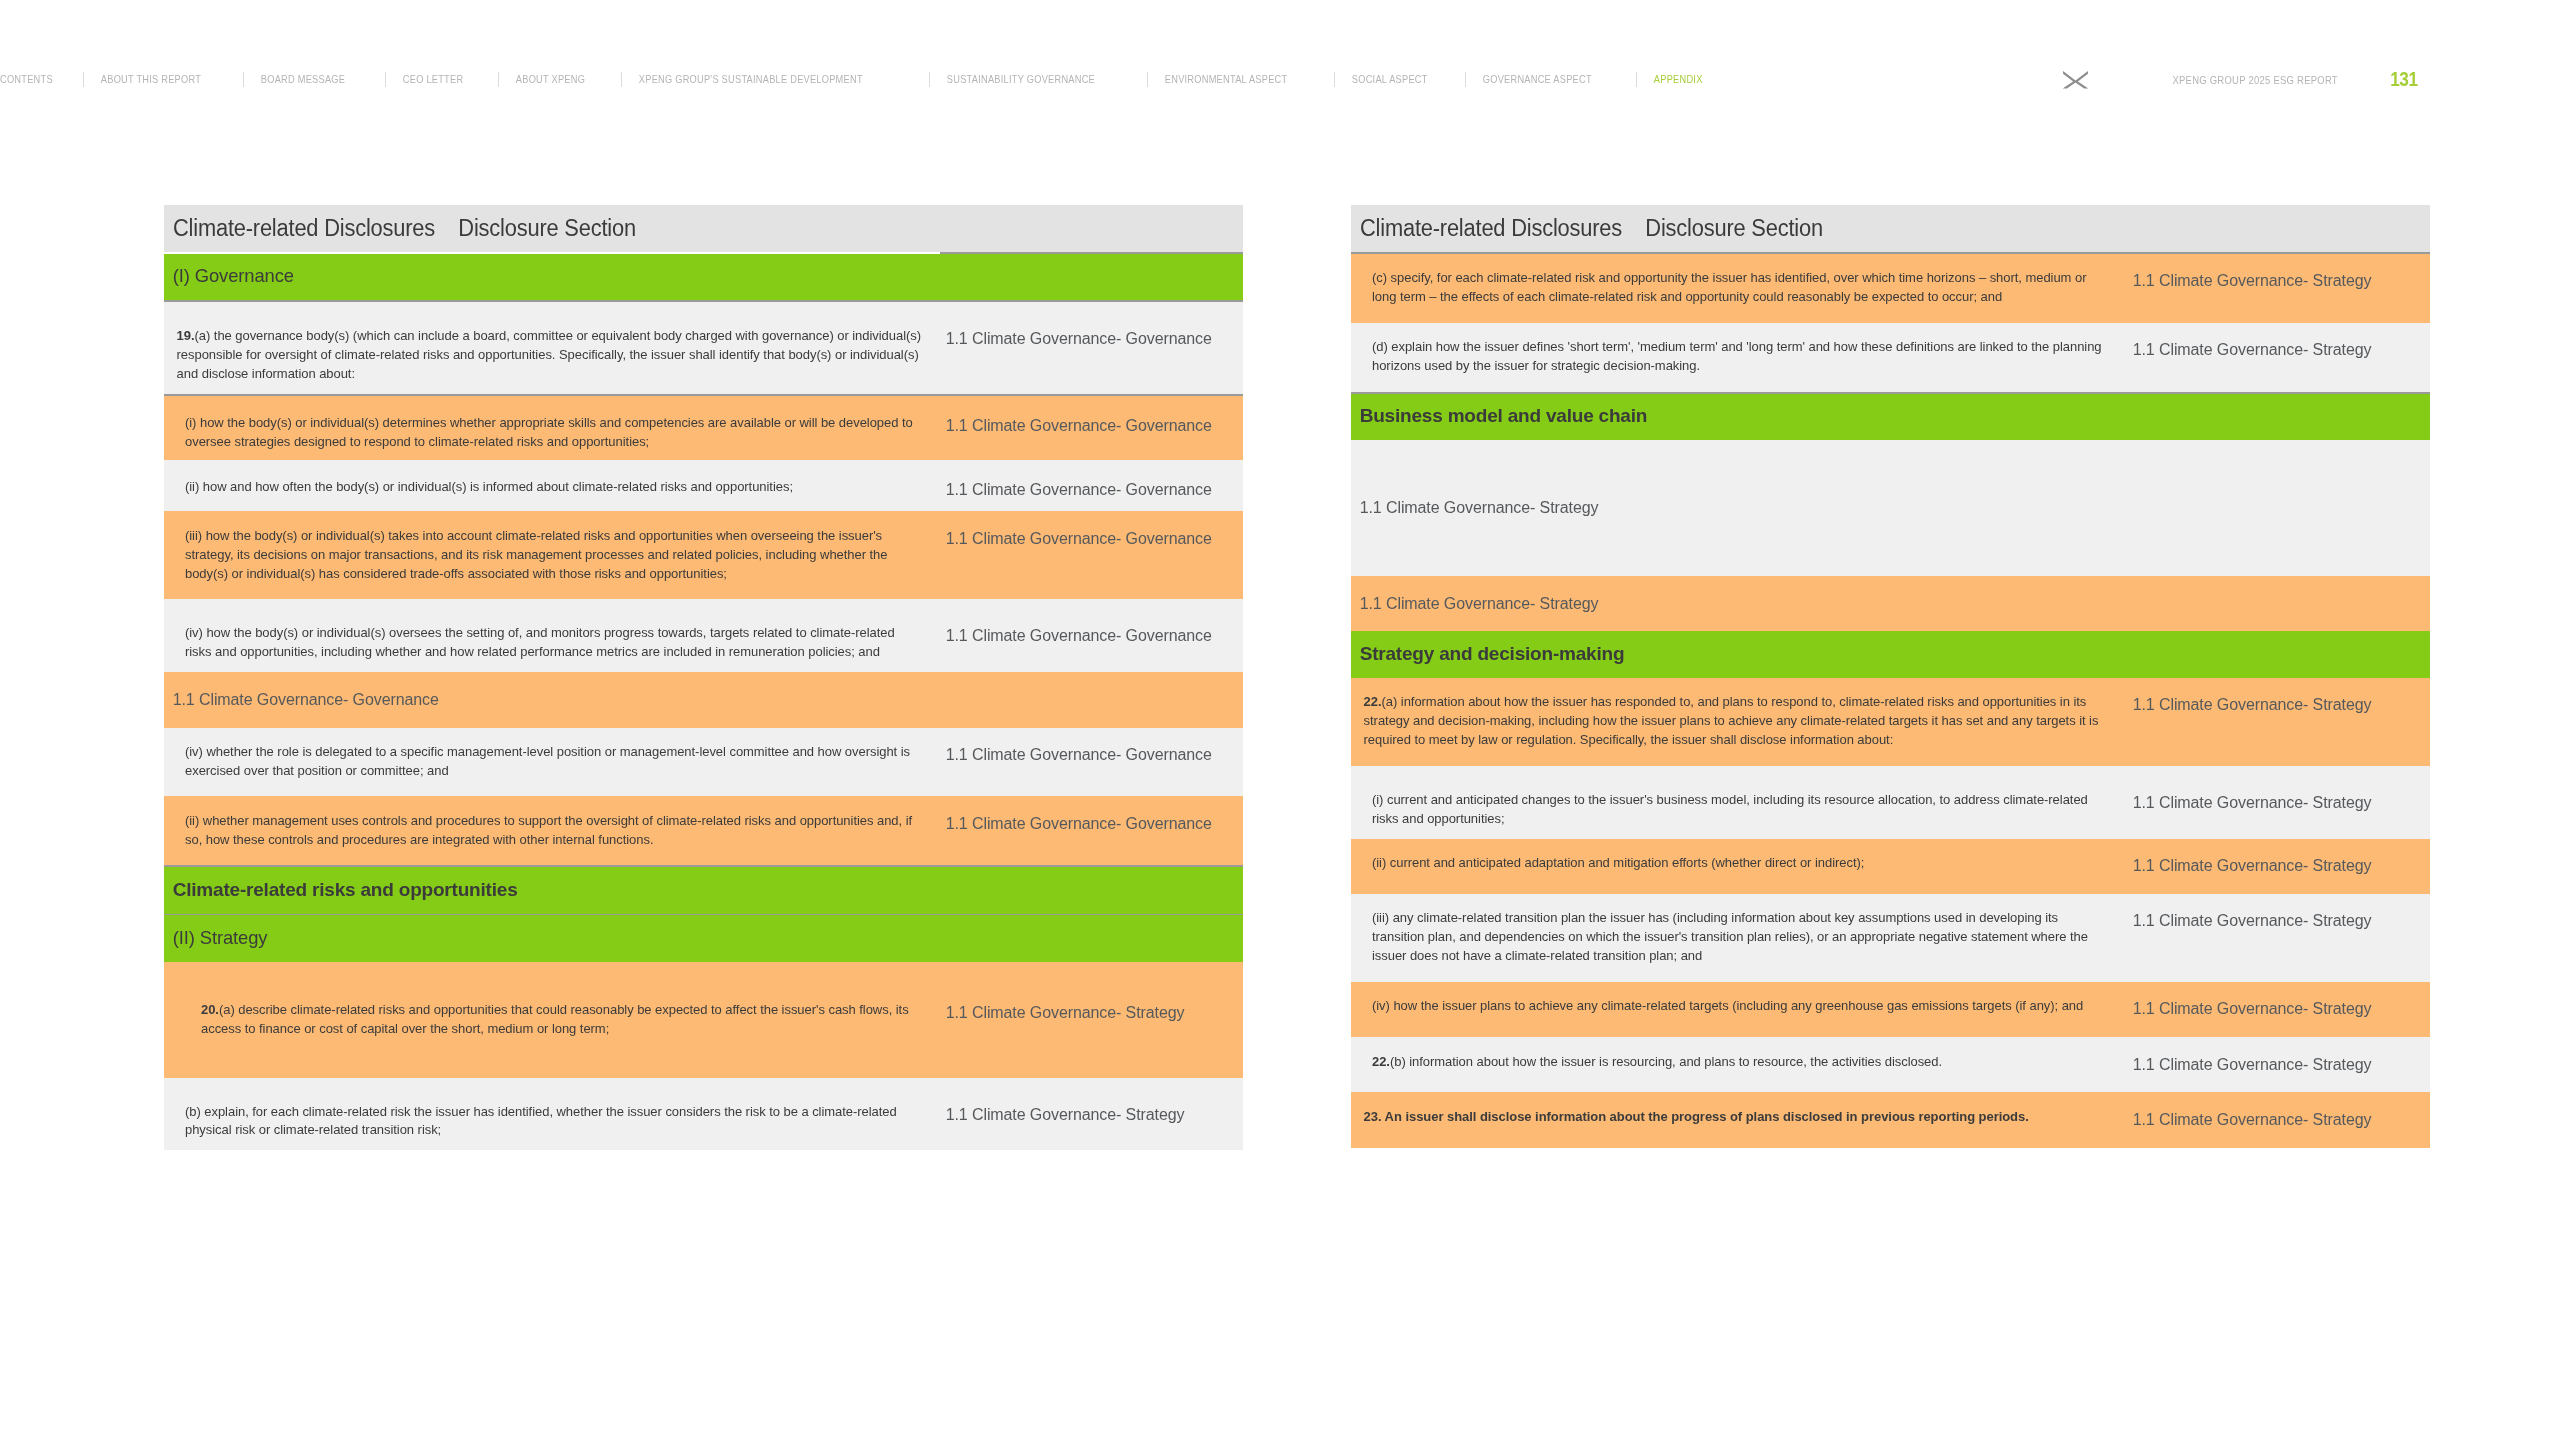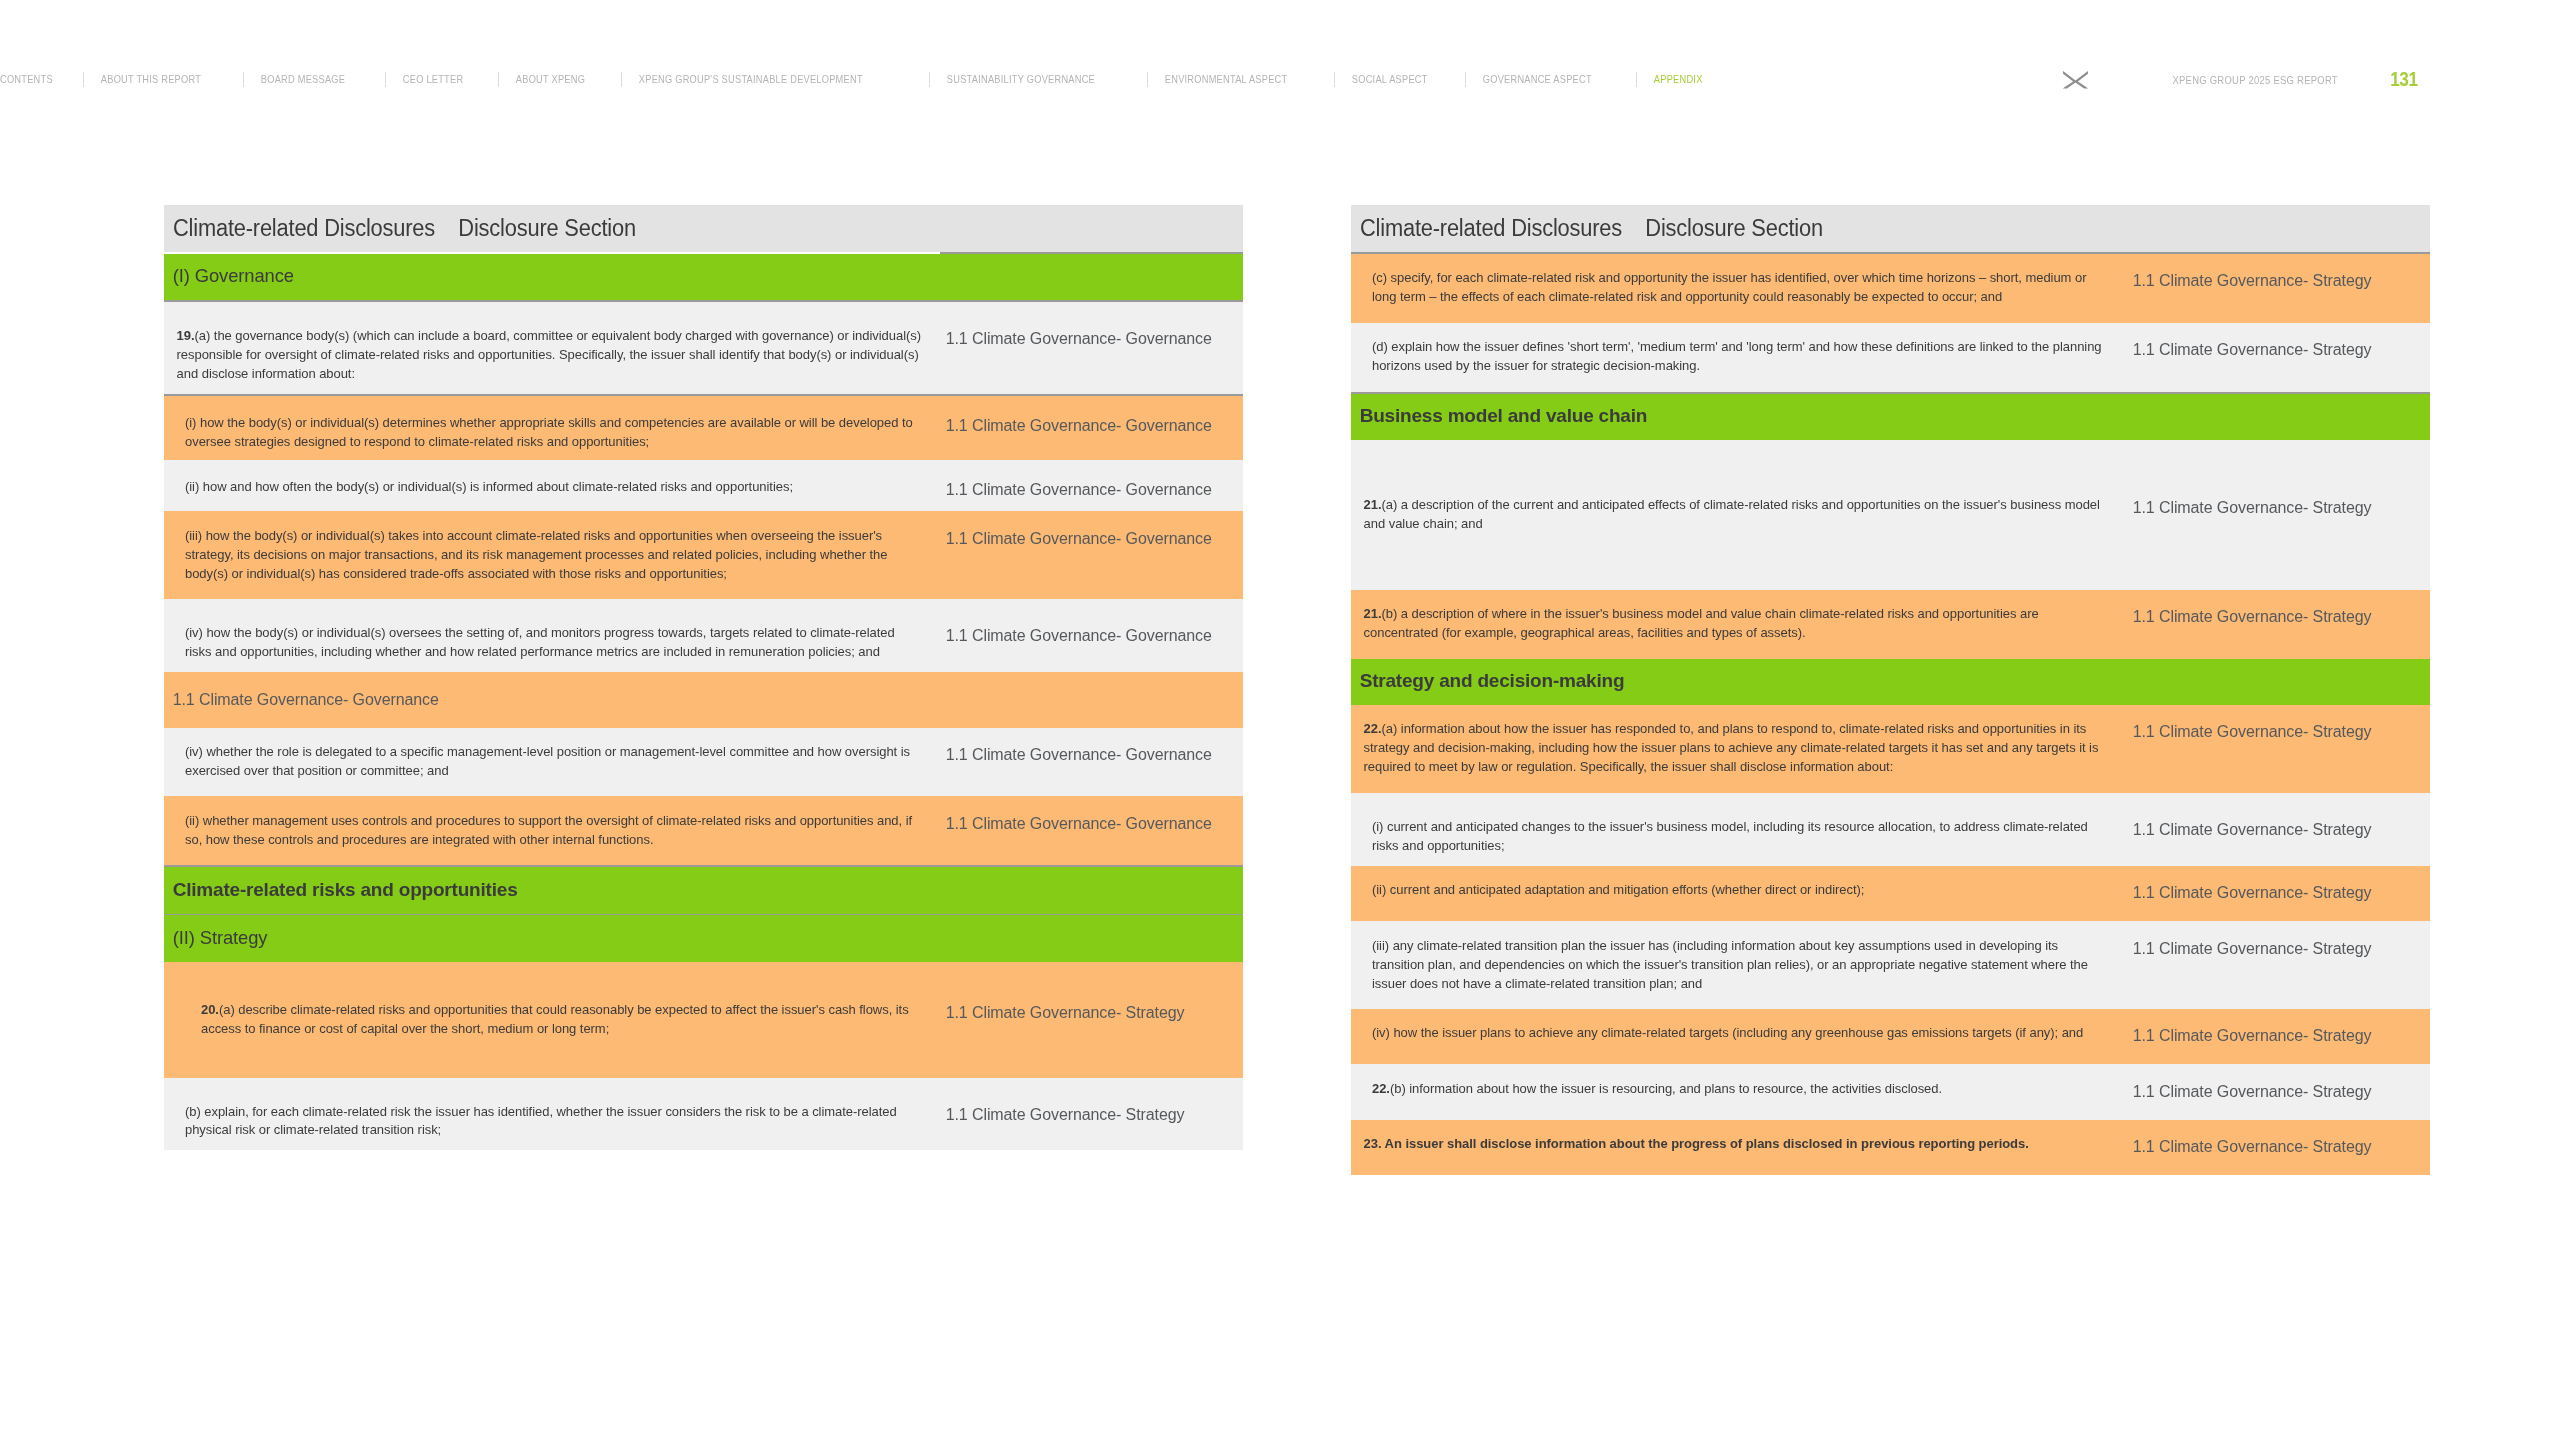--- a/index.html
+++ b/index.html
@@ -311,26 +311,24 @@
       <div class="cell-main pad-sm"><span>(d) explain how the issuer defines 'short term', 'medium term' and 'long term' and how these definitions are linked to the planning horizons used by the issuer for strategic decision-making.</span></div>
       <div class="cell-sec pad-sm">1.1 Climate Governance- Strategy</div>
     </div>
 
     <div class="rule"></div>
     <div class="section-band h2">
       <span class="band-text">Business model and value chain</span>
     </div>
 
     <div class="row shaded">
-      <div class="cell-main flush pad-xl"><b>21.</b><span>(a) a description of the current and anticipated effects of climate-related risks and opportunities on the issuer's business model and value chain; and</span></div>
       <div class="cell-sec pad-xl">1.1 Climate Governance- Strategy</div>
     </div>
 
     <div class="row">
-      <div class="cell-main flush pad-sm"><b>21.</b><span>(b) a description of where in the issuer's business model and value chain climate-related risks and opportunities are concentrated (for example, geographical areas, facilities and types of assets).</span></div>
       <div class="cell-sec pad-sm">1.1 Climate Governance- Strategy</div>
     </div>
 
     <div class="section-band h2">
       <span class="band-text">Strategy and decision-making</span>
     </div>
 
     <div class="row">
       <div class="cell-main flush pad-sm"><b>22.</b><span>(a) information about how the issuer has responded to, and plans to respond to, climate-related risks and opportunities in its strategy and decision-making, including how the issuer plans to achieve any climate-related targets it has set and any targets it is required to meet by law or regulation. Specifically, the issuer shall disclose information about:</span></div>
       <div class="cell-sec pad-sm">1.1 Climate Governance- Strategy</div>

